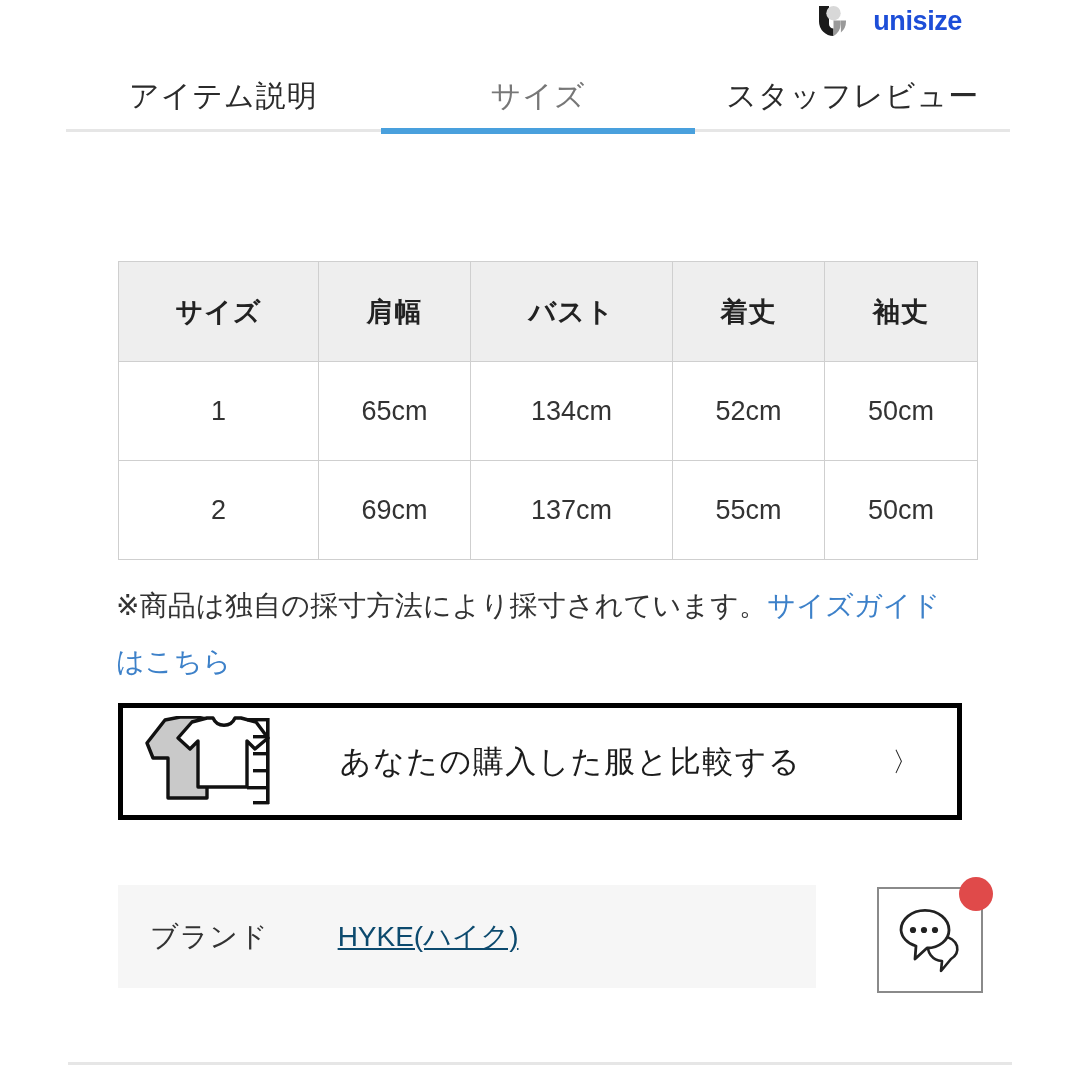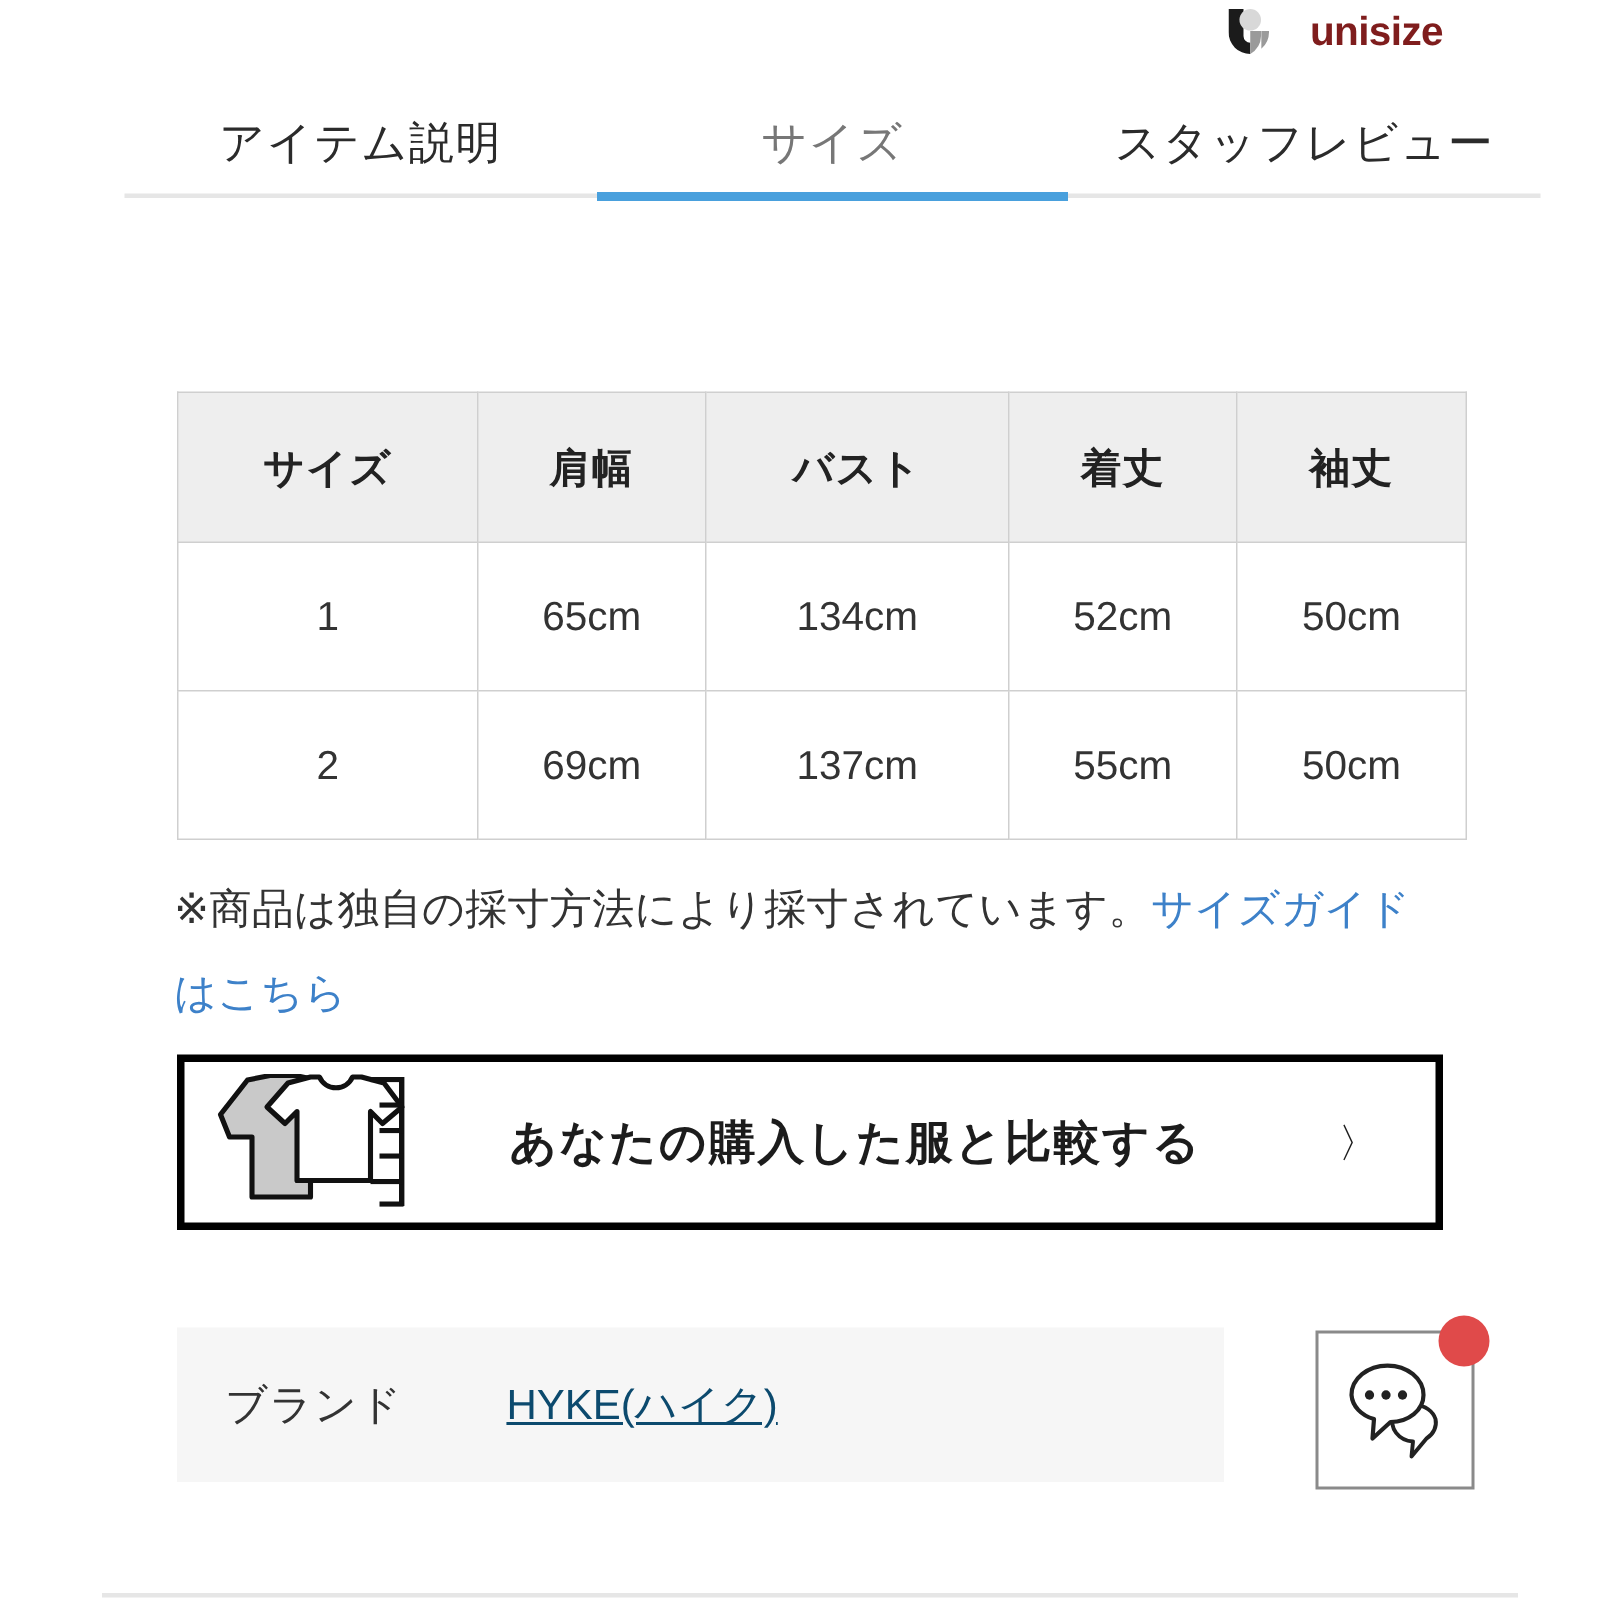--- a/index.html
+++ b/index.html
@@ -34,31 +34,31 @@
   }
   .logo-mark {
     width: 27px;
     height: 30px;
     position: relative;
     display: block;
   }
   .logo-text {
     font-size: 27px;
     font-weight: bold;
-    color: #7f1d1d;
+    color: #1d4ed8;
     letter-spacing: -0.4px;
     line-height: 1;
     margin-left: 16px;
   }
 
   
   .tabs {
     position: absolute;
     top: 60px;
-    left: 83px;
+    left: 66px;
     width: 944px;
     height: 72px;
     display: flex;
     justify-content: space-between;
   }
   .tab {
     flex: 1;
     display: flex;
     align-items: center;
     justify-content: center;
@@ -155,21 +155,21 @@
     width: 140px;
     height: 92px;
     margin-left: 12px;
     flex: none;
     display: block;
   }
   .compare-label {
     flex: 1;
     text-align: center;
     font-size: 31px;
-    font-weight: bold;
+    font-weight: normal;
     color: #1c1c1c;
     letter-spacing: 1.5px;
     margin-left: -26px;
   }
   .compare-chevron {
     font-size: 27px;
     color: #1c1c1c;
     margin-right: 38px;
     font-weight: normal;
   }

